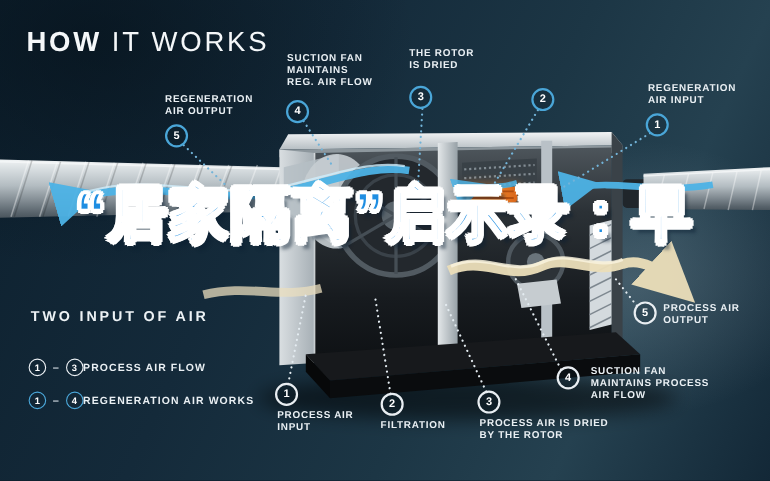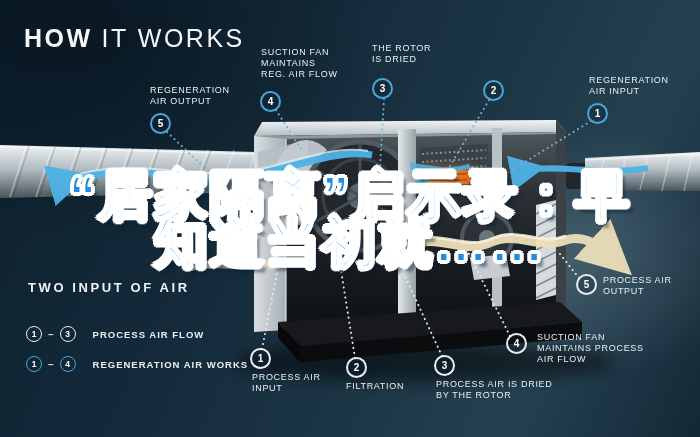--- a/index.html
+++ b/index.html
@@ -9,39 +9,39 @@
     background:
       radial-gradient(260px 180px at 82% 58%, rgba(150,168,180,0.28), rgba(150,168,180,0) 70%),
       radial-gradient(420px 300px at 12% 8%, rgba(4,14,22,0.55), rgba(4,14,22,0) 70%),
       linear-gradient(115deg,#0d202e 0%,#142a3a 35%,#1c3645 60%,#254150 78%,#132837 100%);
   }
   svg{position:absolute;left:0;top:0;z-index:1;}
   .title{position:absolute;left:24px;top:24px;z-index:6;color:#f4f7f9;font-size:25px;letter-spacing:2.5px;white-space:nowrap;}
   .title .b{font-weight:800;}
   .title .l{font-weight:300;margin-left:9px;}
   .co-label{
-    position:absolute;z-index:6;color:#e9eff3;font-size:9px;font-weight:400;
+    position:absolute;z-index:6;color:#e9eff3;font-size:9px;font-weight:700;
     letter-spacing:.7px;line-height:11px;white-space:pre-line;
   }
   .badge{
     position:absolute;z-index:6;width:21px;height:21px;box-sizing:border-box;
     border-radius:50%;border:2px solid #e9eef2;background:rgba(10,30,45,.25);
     display:flex;align-items:center;justify-content:center;
     color:#fff;font-size:10px;font-weight:700;line-height:1;
   }
   .badge.blue{border-color:#4aa6d8;}
   .legend-title{position:absolute;left:28px;top:280px;z-index:6;color:#edf2f5;font-size:13px;font-weight:600;letter-spacing:2.6px;white-space:nowrap;}
   .legend-row{position:absolute;z-index:6;display:flex;align-items:center;color:#e9eff3;}
   .legend-row .mini{
     width:16px;height:16px;box-sizing:border-box;border-radius:50%;border:1.5px solid #e9eef2;
     display:flex;align-items:center;justify-content:center;font-size:8.5px;font-weight:700;color:#fff;
   }
   .legend-row.regen .mini{border-color:#4aa6d8;}
   .legend-row .dash{margin:0 6px;color:#cfd8de;font-size:10px;font-weight:700;}
-  .legend-row .lg-label{margin-left:17px;font-size:9.5px;font-weight:700;letter-spacing:1px;}
+  .legend-row .lg-label{font-size:9.5px;font-weight:700;letter-spacing:1px;}
   .overlay-cn{
     position:absolute;left:0;right:0;top:172px;z-index:5;text-align:center;
     color:#1f8ee2;font-weight:800;font-size:54px;line-height:47px;letter-spacing:2px;
     -webkit-text-stroke:2px #ffffff;
     text-shadow:
       -3px 0 0 #fff, 3px 0 0 #fff, 0 -3px 0 #fff, 0 3px 0 #fff,
       -2px -2px 0 #fff, 2px -2px 0 #fff, -2px 2px 0 #fff, 2px 2px 0 #fff,
       5px 6px 3px rgba(8,28,48,.45);
     white-space:nowrap;
   }
@@ -241,21 +241,20 @@
       <path d="M 579,278 L 560,254"></path>
     </g>
   </svg>
 
   <div class="title">
     <span class="b">HOW</span><span class="l">IT WORKS</span>
   </div>
 
   <div class="overlay-cn">
     <div>“居家隔离”启示录：早</div>
-    <div>知道当初就……</div>
   </div>
 
   <div class="co-label" style="left:150px;top:85px;">REGENERATION
 AIR OUTPUT</div>
   <div class="co-label" style="left:261px;top:47px;">SUCTION FAN
 MAINTAINS
 REG. AIR FLOW</div>
   <div class="co-label" style="left:372px;top:43px;">THE ROTOR
 IS DRIED</div>
   <div class="co-label" style="left:589px;top:75px;">REGENERATION

